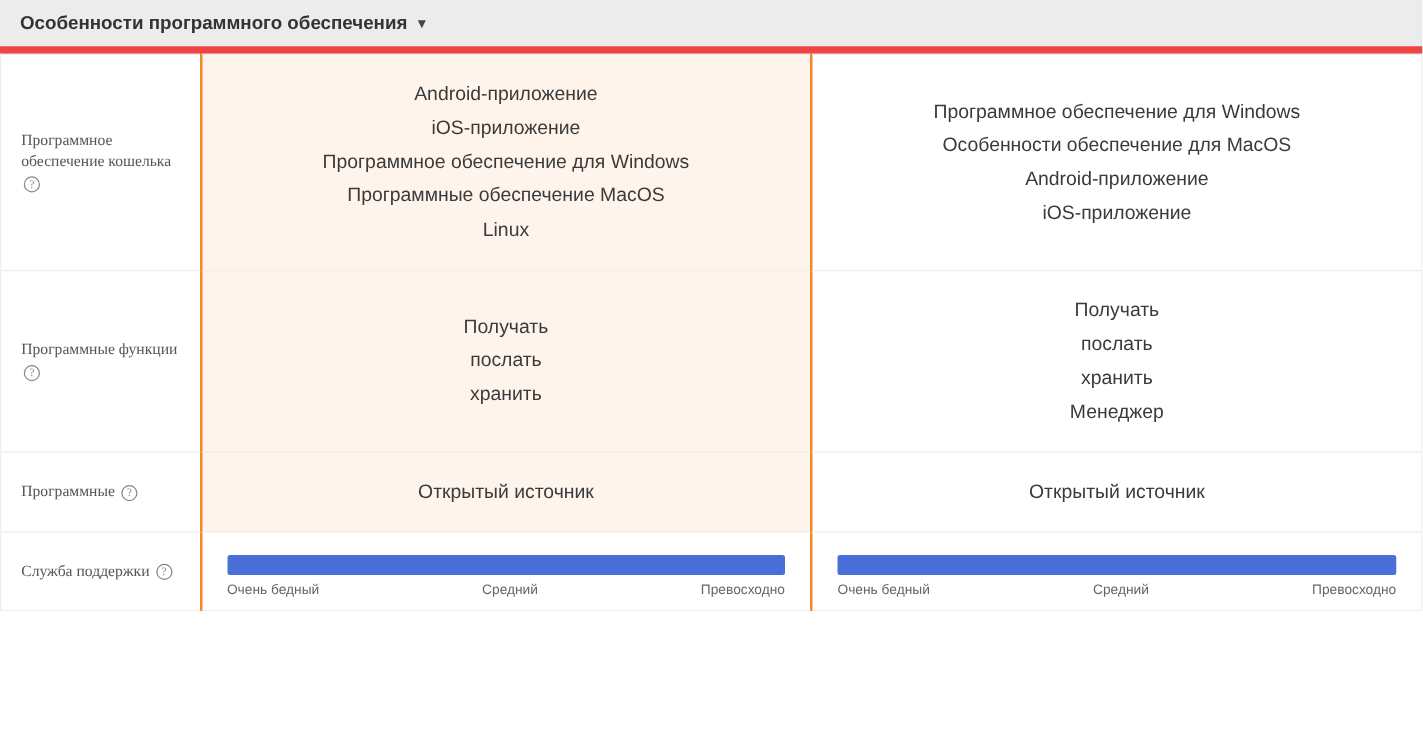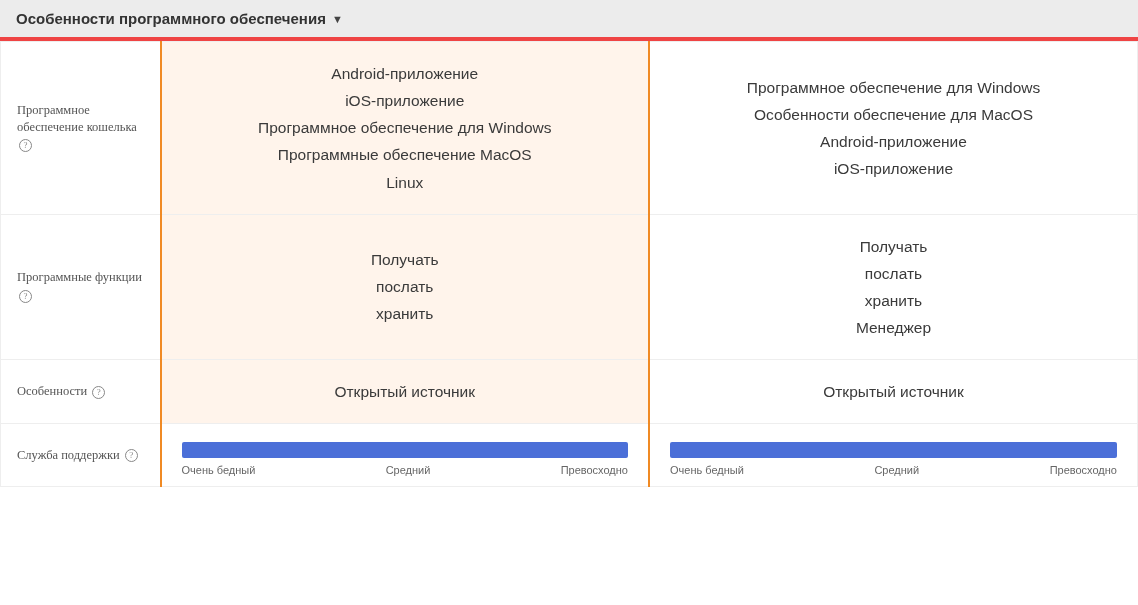--- a/index.html
+++ b/index.html
@@ -3,21 +3,21 @@
 <meta charset="utf-8">
 <style>
   * { box-sizing: border-box; margin: 0; padding: 0; }
   body { font-family: "Segoe UI", Arial, sans-serif; background: #fff; color: #444; width: 1138px; }
   .section-header {
     background: #ececec;
     padding: 10px 16px;
     font-weight: 700;
     font-size: 15px;
     color: #333;
-    border-bottom: 4px solid #ef4444;
+    border-bottom: 6px solid #ef4444;
     display: flex;
     align-items: center;
     gap: 6px;
   }
   .section-header .caret {
     font-size: 11px;
     color: #444;
   }
   table.cmp {
     width: 100%;
@@ -146,21 +146,21 @@
       <div>послать</div>
       <div>хранить</div>
       <div>Менеджер</div>
     </td>
   </tr>
 
 
 
   <tr>
     <td class="label-cell">
-      <span>Особенности</span>
+      <span>Программные</span>
       <span class="help-icon">?</span>
     </td>
     <td class="val-cell highlight">
       <span>Открытый источник</span>
     </td>
     <td class="val-cell plain">
       <span>Открытый источник</span>
     </td>
   </tr>
 

